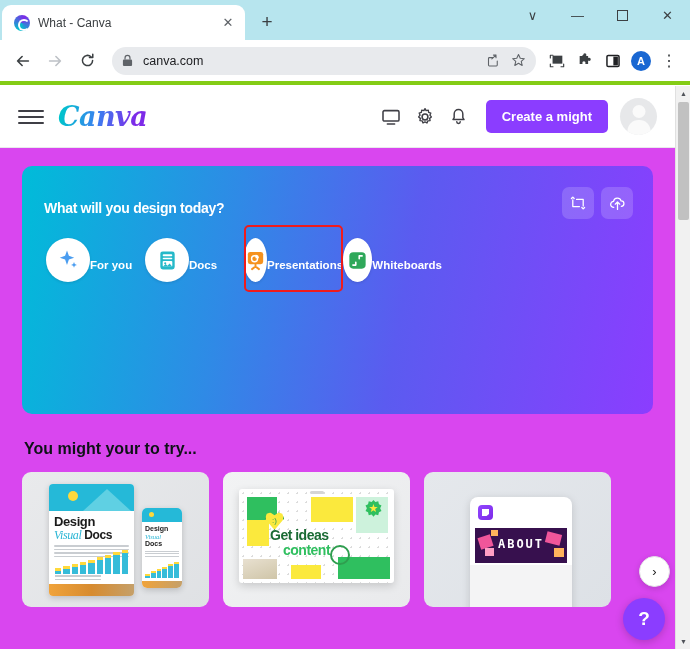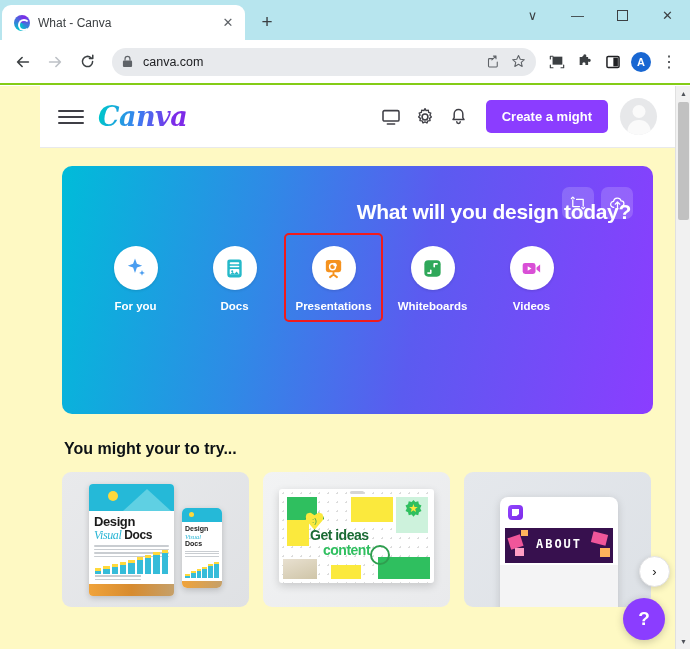--- a/index.html
+++ b/index.html
@@ -46,21 +46,21 @@
   .wincontrols {
     position: absolute; right: 0; top: 0; height: 30px; display: flex; align-items: center;
   }
   .wc {
     width: 45px; height: 30px; display: flex; align-items: center; justify-content: center;
     color: #3c4043; font-size: 13px; cursor: pointer;
   }
 
   .toolbar {
     height: 45px; background: #ffffff; display: flex; align-items: center;
-    padding: 0 8px; gap: 2px; border-bottom: 2px solid #84cc16;
+    padding: 0 8px; gap: 2px; border-bottom: 4px solid #84cc16;
   }
   .navbtn {
     width: 30px; height: 30px; display: flex; align-items: center; justify-content: center;
     border-radius: 50%; cursor: pointer; color: #3c4043;
   }
   .navbtn.disabled { color: #bdc1c6; }
   .omnibox {
     flex: 1 1 auto; height: 28px; background: #e8eaed; border-radius: 14px;
     display: flex; align-items: center; padding: 0 10px; gap: 10px;
     margin: 0 6px 0 8px; position: relative;
@@ -75,21 +75,21 @@
     width: 20px; height: 20px; border-radius: 50%; background: #1967d2; color: #fff;
     font-size: 11px; font-weight: bold; display: flex; align-items: center;
     justify-content: center; cursor: pointer;
   }
 
   
   .viewport {
     position: absolute; top: 86px; left: 0; width: 690px; height: 563px;
     background: #fff; overflow: hidden;
   }
-  .page { position: absolute; inset: 0 15px 0 0; background: #fef9c3; padding-left: 40px; }
+  .page { position: absolute; inset: 0 15px 0 0; background: #d946ef; }
 
   
   .canva-header {
     height: 62px; display: flex; align-items: center; padding: 0 18px;
     border-bottom: 1px solid #e8e9eb; background: #fff;
   }
   .burger { width: 26px; height: 26px; display: flex; flex-direction: column;
     justify-content: center; gap: 4px; cursor: pointer; margin-right: 14px; }
   .burger span { display: block; height: 2px; background: #3f3f46; border-radius: 1px; }
   .canva-logo {
@@ -128,34 +128,34 @@
     position: relative; border-radius: 10px; overflow: hidden; height: 248px;
     background: linear-gradient(100deg, #00bcd9 0%, #2f8ae6 33%, #5b5bf0 60%, #8b3dff 100%);
     padding: 30px 22px 0 22px;
   }
   .hero-actions { position: absolute; right: 20px; top: 21px; display: flex; gap: 7px; }
   .hero-act {
     width: 32px; height: 32px; border-radius: 7px; background: rgba(255,255,255,0.17);
     display: flex; align-items: center; justify-content: center; cursor: pointer;
   }
   .hero-title {
-    text-align: right; color: #fff; font-size: 21px; font-weight: bold;
+    text-align: left; color: #fff; font-size: 14px; font-weight: bold;
     letter-spacing: -0.3px; margin-top: 4px;
   }
   .searchbar {
     margin: 28px 20px 0 20px; height: 38px; background: #fff; border-radius: 7px;
     display: flex; align-items: center; padding: 0 14px; gap: 11px;
   }
   .search-ph { font-size: 13px; color: #6b6b72; }
 
   .cats {
     display: flex; margin-top: 22px; padding: 0 2px; gap: 0;
   }
   .cat {
-    flex: 0 0 auto; width: 99px; display: flex; flex-direction: column;
+    flex: 0 0 auto; width: 99px; display: flex; flex-direction: row;
     align-items: center; cursor: pointer; position: relative;
   }
   .cat-circle {
     width: 44px; height: 44px; border-radius: 50%; background: #fff;
     display: flex; align-items: center; justify-content: center;
     box-shadow: 0 1px 3px rgba(0,0,0,0.12);
   }
   .cat-label {
     margin-top: 10px; font-size: 11.5px; color: #fff; font-weight: bold;
     white-space: nowrap;
@@ -256,21 +256,21 @@
     color: #2fbf5f; letter-spacing: -0.5px; }
   .wb-img { position: absolute; left: 4px; bottom: 4px; width: 34px; height: 20px;
     background: linear-gradient(160deg, #e8e0d0, #cfc5a8); }
   .wb-y3 { position: absolute; left: 52px; bottom: 4px; width: 30px; height: 14px; background: #fbe93d; }
   .wb-g2 { position: absolute; right: 4px; bottom: 4px; width: 52px; height: 22px; background: #2fbf5f; }
   .wb-scribble { position: absolute; right: 44px; bottom: 18px; width: 20px; height: 20px;
     border: 2px solid #2f9e4f; border-radius: 50%; }
 
   
   .tw-phone {
-    position: absolute; left: 36px; top: 25px; width: 118px; height: 118px;
+    position: absolute; left: 46px; top: 25px; width: 102px; height: 118px;
     background: #fff; border-radius: 8px 8px 0 0; box-shadow: 0 2px 8px rgba(0,0,0,0.15);
     overflow: hidden;
   }
   .tw-badge { position: absolute; left: 8px; top: 8px; width: 15px; height: 15px;
     border-radius: 4px; background: linear-gradient(135deg, #9146ff, #7d2ae8);
     display: flex; align-items: center; justify-content: center; }
   .tw-badge i { width: 7px; height: 7px; background: #fff; display: block;
     clip-path: polygon(0 0, 100% 0, 100% 70%, 65% 100%, 45% 100%, 30% 100%, 0 100%); }
   .tw-banner {
     position: absolute; left: 5px; top: 31px; right: 5px; height: 35px;
@@ -503,30 +503,20 @@
                 <svg width="23" height="23" viewBox="0 0 24 24">
                     <rect x="3.5" y="3.5" width="17" height="17" rx="4" fill="#2fa85a"></rect>
                     <path d="M16.8 7.2h-3v3" fill="none" stroke="#fff" stroke-width="1.7" stroke-linecap="round" stroke-linejoin="round"></path>
                     <path d="M7.2 16.8h3v-3" fill="none" stroke="#fff" stroke-width="1.7" stroke-linecap="round" stroke-linejoin="round"></path>
                   </svg>
               </div>
               <div class="cat-label">Whiteboards</div>
             </div>
 
 
-            <div class="cat">
-              <div class="cat-circle">
-                <svg width="23" height="23" viewBox="0 0 24 24">
-                    <rect x="2.8" y="6.2" width="13.4" height="11.6" rx="2.6" fill="#d94fd6"></rect>
-                    <path d="M17.2 11 21 7.8v8.4L17.2 13z" fill="#d94fd6"></path>
-                    <path d="M8 9.6 12 12l-4 2.4z" fill="#fff"></path>
-                  </svg>
-              </div>
-              <div class="cat-label">Videos</div>
-            </div>
 
             <div class="cat">
               
               
             </div>
 
           </div>
         </div>
 
         <div class="try-title">You might your to try...</div>

